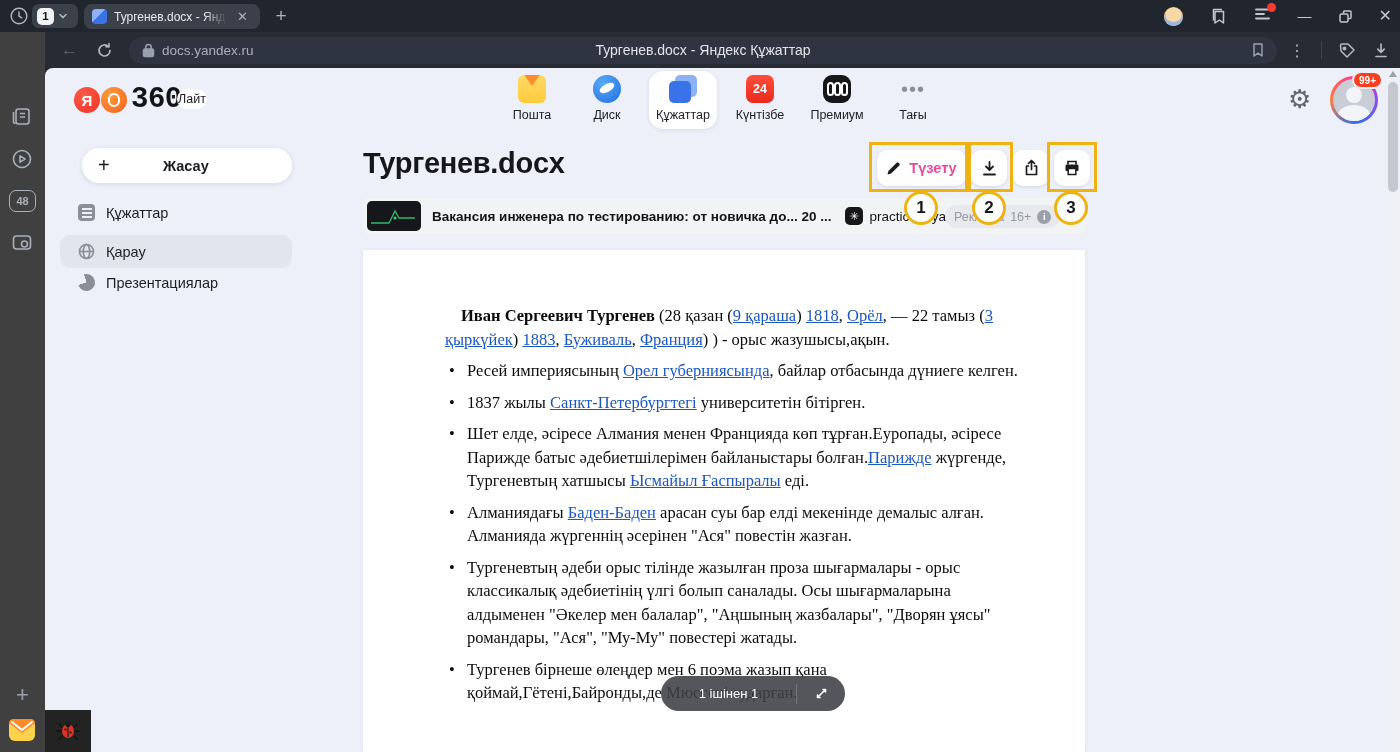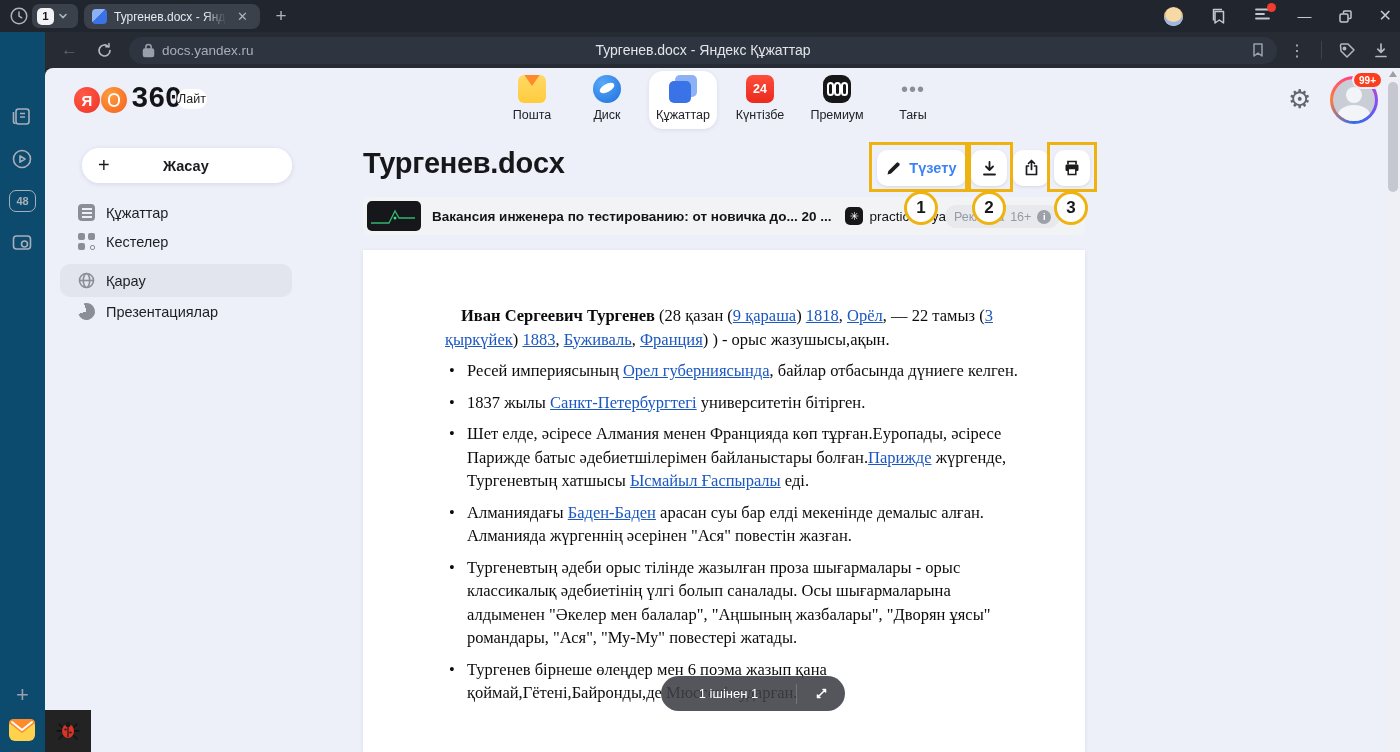--- a/index.html
+++ b/index.html
@@ -38,21 +38,21 @@
   .navic { color:#5d646f; font-size:17px; margin-left:16px; cursor:pointer; }
   .navic2 { color:#b3b8c1; margin-left:18px; cursor:pointer; }
   .urlpill { position:relative; margin-left:16px; width:1148px; height:27px; background:#2f3540;
              border-radius:14px; display:flex; align-items:center; color:#a9aeb8; }
   .urltext { font-size:13.5px; margin-left:7px; }
   .ptitle { position:absolute; left:0; right:0; text-align:center; font-size:14px; color:#e2e4e9; }
   .pillflag { position:absolute; right:12px; top:5px; color:#9aa0aa; }
   .abicons { display:flex; align-items:center; gap:16px; margin-left:12px; color:#b3b8c1; }
   .abdiv { width:1px; height:18px; background:#3c434e; }
 
-  .rail { left:0; top:32px; width:45px; height:720px; background:#0c4a6e; }
+  .rail { left:0; top:32px; width:45px; height:720px; background:#404040; }
   .railic { position:absolute; left:10px; width:24px; height:24px; color:#a9afb9; cursor:pointer; }
   .rail48 { position:absolute; left:9px; width:27px; height:22px; border:1.6px solid #a9afb9; border-radius:7px;
             color:#a9afb9; font-size:11px; font-weight:700; display:flex; align-items:center; justify-content:center; }
   .raildiv { position:absolute; left:11px; width:22px; height:1.5px; background:#3b414c; }
   .railplus { position:absolute; left:0; width:45px; text-align:center; color:#9aa0ab; font-size:22px; font-weight:300; }
 
   
   .pagebg { left:45px; top:68px; width:1355px; height:684px; background:#edf0f9; border-top-left-radius:8px; }
 
   
@@ -114,21 +114,21 @@
   .sic-grid .a{left:0;top:0} .sic-grid .b{right:0;top:0}
   .sic-grid .c{left:0;bottom:0}
   .sic-grid .d{right:0;bottom:0;background:none;border:1.8px solid #8a8e97;width:5px;height:5px;}
   .sic-pie { border-radius:50%;
              background:conic-gradient(#8a8e97 0 270deg, transparent 270deg 360deg);
              transform:rotate(-16deg); }
 
   
   .doctitle { left:363px; top:147px; font-size:29px; font-weight:800; color:#17171a; letter-spacing:-.3px; }
   .wbtn { background:#fff; border-radius:10px; box-shadow:0 1px 3px rgba(40,50,80,.12);
-          display:flex; align-items:center; justify-content:center; cursor:pointer; color:#3b82f6; }
+          display:flex; align-items:center; justify-content:center; cursor:pointer; color:#ec4899; }
   .editbtn { left:877px; top:150px; width:89px; height:36px; gap:8px; font-size:14.5px; font-weight:600; }
   .sqbtn { width:36px; height:36px; top:150px; }
 
   .annbox { border:3px solid #eeb211; background:transparent; z-index:30; pointer-events:none; }
   .anncircle { width:34px; height:34px; border-radius:50%; background:#fff; border:3px solid #eeb211;
                color:#17171a; font-size:17px; font-weight:700; display:flex; align-items:center;
                justify-content:center; z-index:31; }
 
   
   .adbar { left:363px; top:197px; width:722px; height:38px; background:#f2f3f5; border-radius:8px;
@@ -332,29 +332,20 @@
   <div class="abs createbtn">
     <span class="plus">+</span>
     <span class="txt">Жасау</span>
   </div>
   <div class="abs snav">
     <div class="srow">
       <span class="sic sic-doc">
           <i></i>
         </span>
       <span>Құжаттар</span>
-    </div>
-    <div class="srow">
-      <span class="sic sic-grid">
-          <i class="a"></i>
-          <i class="b"></i>
-          <i class="c"></i>
-          <i class="d"></i>
-        </span>
-      <span>Кестелер</span>
     </div>
     <div class="srow active">
       <svg class="sic" viewBox="0 0 17 17" fill="none" stroke="#8a8e97" stroke-width="1.6">
         <circle cx="8.5" cy="8.5" r="7"></circle>
           <ellipse cx="8.5" cy="8.5" rx="3.2" ry="7"></ellipse>
           <path d="M1.5 8.5h14"></path>
       </svg>
       <span>Қарау</span>
     </div>
     <div class="srow">

